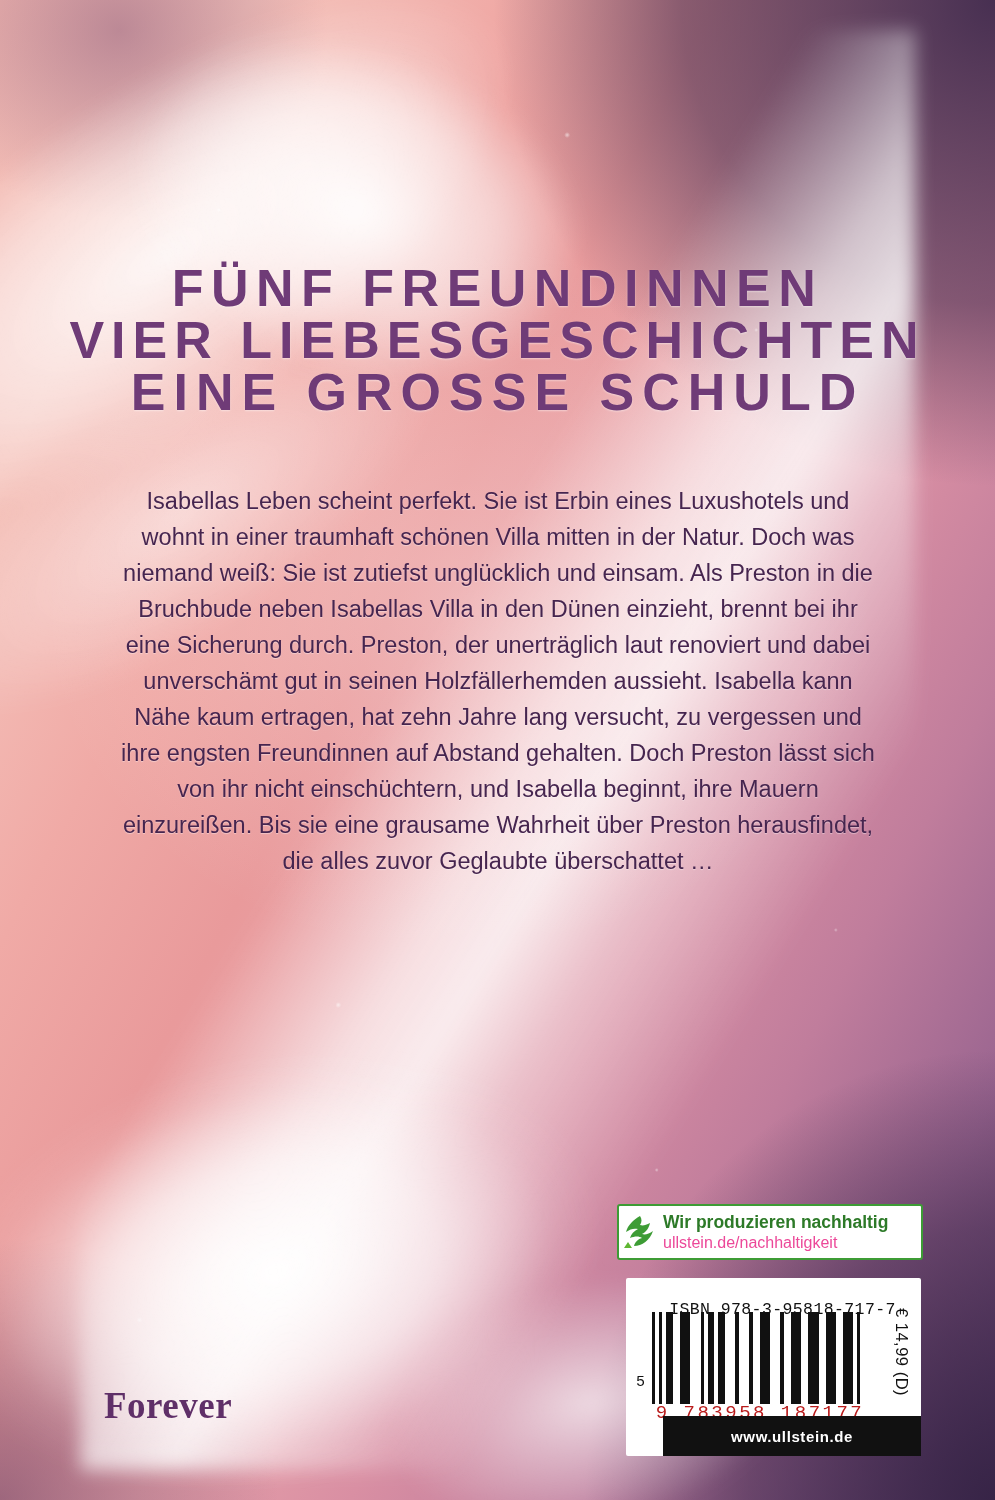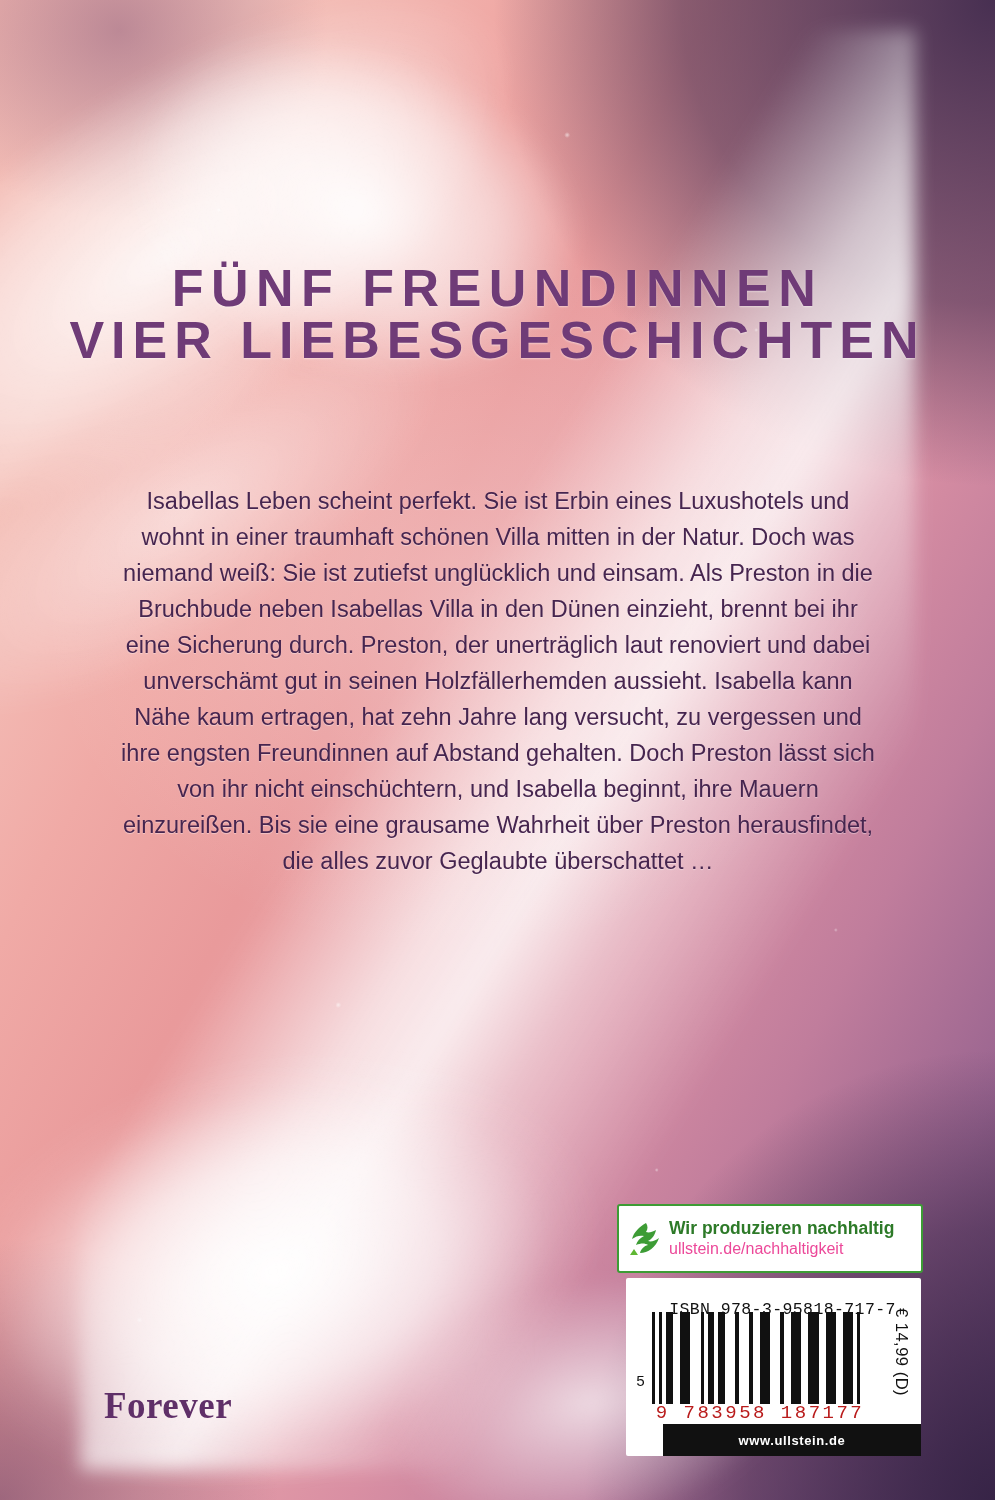--- a/index.html
+++ b/index.html
@@ -144,27 +144,27 @@
     line-height: 36px;
     text-shadow: 0 1px 1px rgba(255,255,255,0.4);
   }
 
   
   .eco-badge {
     position: absolute;
     left: 617px;
     top: 1204px;
     width: 306px;
-    height: 69px;
+    height: 56px;
     background: #ffffff;
     border: 2px solid #3d9c35;
     border-radius: 3px;
     display: flex;
     align-items: center;
-    padding: 0 6px;
+    padding: 0 0;
   }
   .eco-logo {
     width: 42px; height: 42px;
     flex: 0 0 42px;
     display: flex; align-items: center; justify-content: center;
   }
   .eco-text {
     display: flex;
     flex-direction: column;
     justify-content: center;
@@ -252,24 +252,24 @@
     font-family: "Liberation Sans", sans-serif;
     font-size: 16.5px;
     color: #111;
     writing-mode: vertical-rl;
     text-orientation: mixed;
     letter-spacing: 0.5px;
   }
   .isbn-footer {
     position: absolute;
     left: 0; right: 0; bottom: 0;
-    height: 32px;
+    height: 40px;
     background: #111;
     color: #fff;
-    font-size: 13px;
+    font-size: 15px;
     font-weight: bold;
     display: flex;
     align-items: center;
     justify-content: center;
     letter-spacing: 0.6px;
     margin-left: 37px;
   }
 
   .imprint {
     position: absolute;
@@ -292,20 +292,21 @@
   <div class="foam foam-top"></div>
   <div class="foam foam-bottom"></div>
   <div class="foam foam-speck"></div>
   <div class="wash"></div>
 
   <div class="content">
 
     <div class="tagline">
       <div class="l1">FÜNF FREUNDINNEN</div>
       <div class="l2">VIER LIEBESGESCHICHTEN</div>
+      <div class="l3">EINE GROSSE SCHULD</div>
     </div>
 
     <div class="blurb">Isabellas Leben scheint perfekt. Sie ist Erbin eines Luxushotels und wohnt in einer traumhaft schönen Villa mitten in der Natur. Doch was niemand weiß: Sie ist zutiefst unglücklich und einsam. Als Preston in die Bruchbude neben Isabellas Villa in den Dünen einzieht, brennt bei ihr eine Sicherung durch. Preston, der unerträglich laut renoviert und dabei unverschämt gut in seinen Holzfällerhemden aussieht. Isabella kann Nähe kaum ertragen, hat zehn Jahre lang versucht, zu vergessen und ihre engsten Freundinnen auf Abstand gehalten. Doch Preston lässt sich von ihr nicht einschüchtern, und Isabella beginnt, ihre Mauern einzureißen. Bis sie eine grausame Wahrheit über Preston herausfindet, die alles zuvor Geglaubte überschattet …</div>
 
     <div class="eco-badge">
       <div class="eco-logo">
         <svg width="40" height="40" viewBox="0 0 40 40" aria-hidden="true">
           <path d="M20 4 C13 8 8 13 6 20 C10 17 14 16 18 17 C14 19 11 22 10 26 C15 24 19 24 22 26 C18 27 15 30 14 34 C22 34 30 28 33 19 C29 22 25 23 22 22 C26 20 29 16 30 11 C26 13 23 14 20 13 C22 10 22 7 20 4 Z" fill="#3d9c35"></path>
           <path d="M8 30 L12 36 L4 36 Z" fill="#5fb733"></path>
         </svg>

